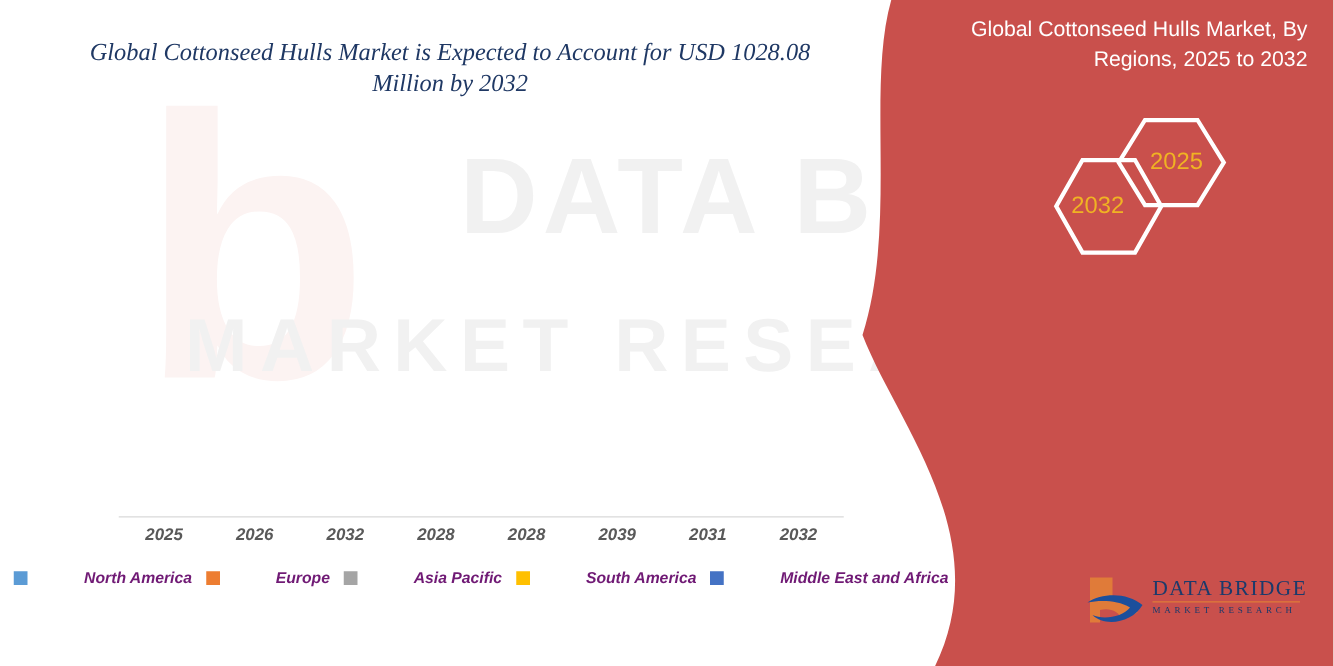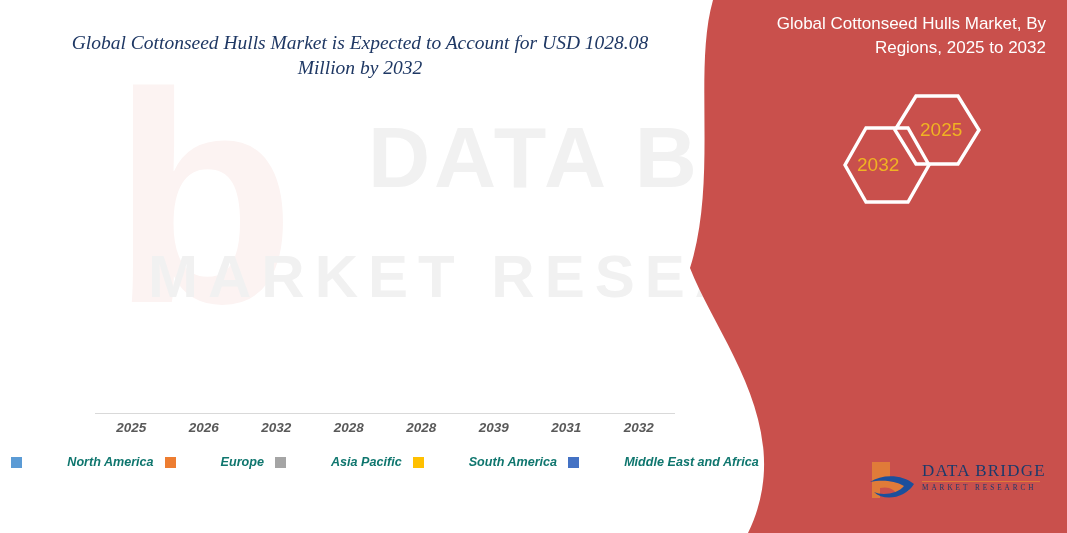--- a/index.html
+++ b/index.html
@@ -156,21 +156,21 @@
     white-space: nowrap;
   }
   .legend-swatch {
     width: 11px;
     height: 11px;
     flex: 0 0 auto;
   }
   .legend-label {
     font-size: 12.6px;
     font-weight: 700;
-    color: #0f766e;
+    color: #701a75;
     font-family: "Liberation Sans", sans-serif;
     margin-left: 40px;
   }
 
   .footer {
     position: absolute;
     left: 80px;
     top: 506px;
     width: 600px;
     display: flex;

